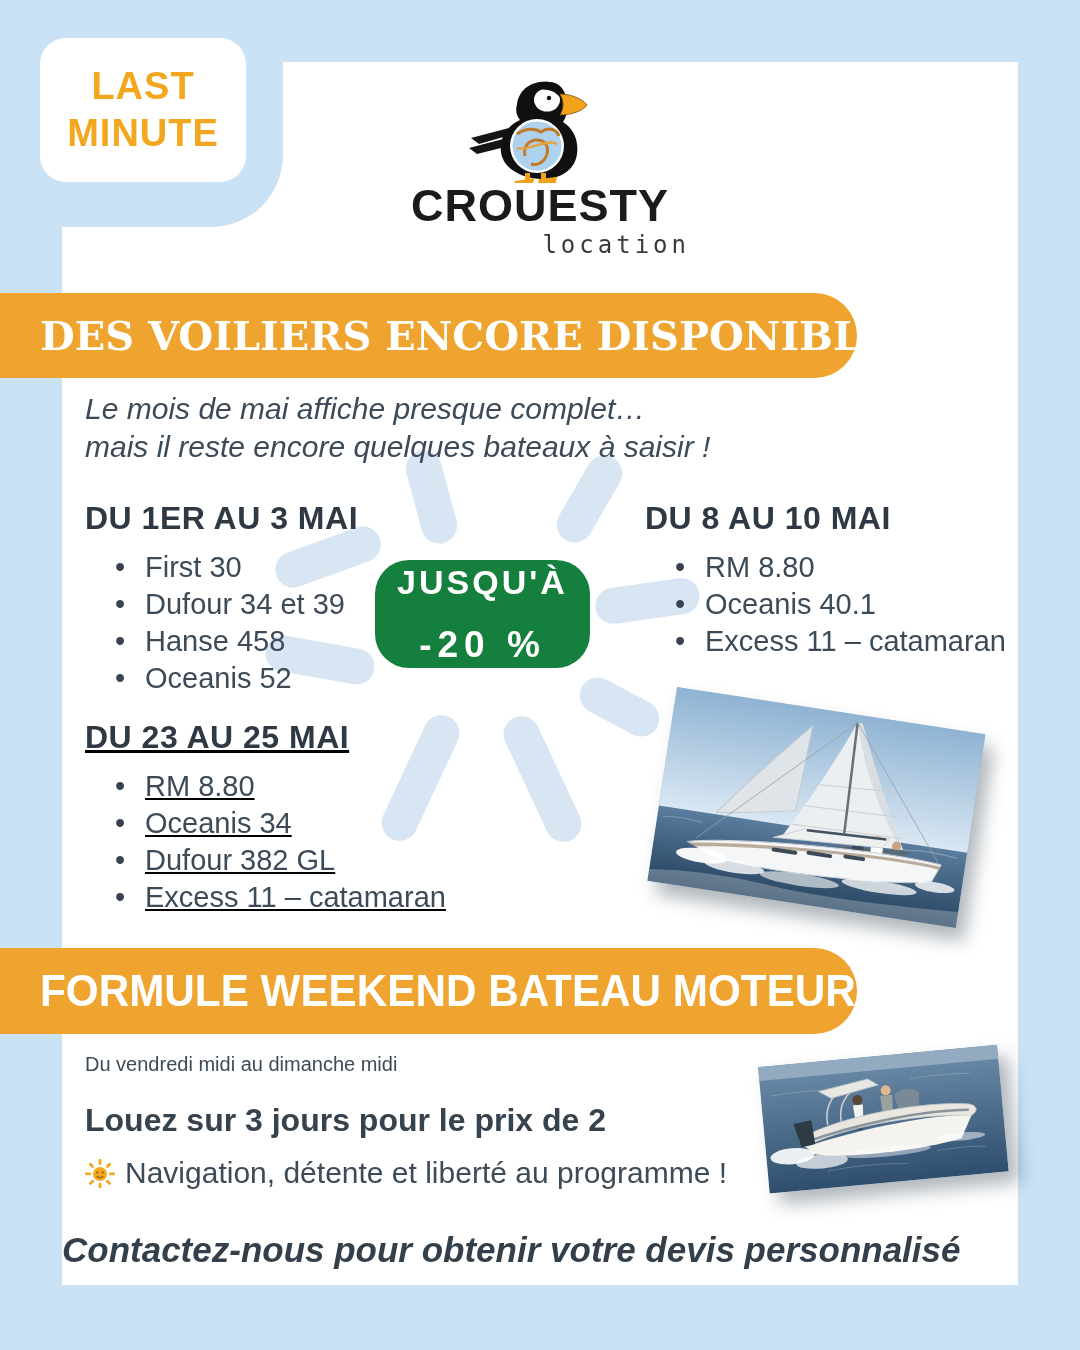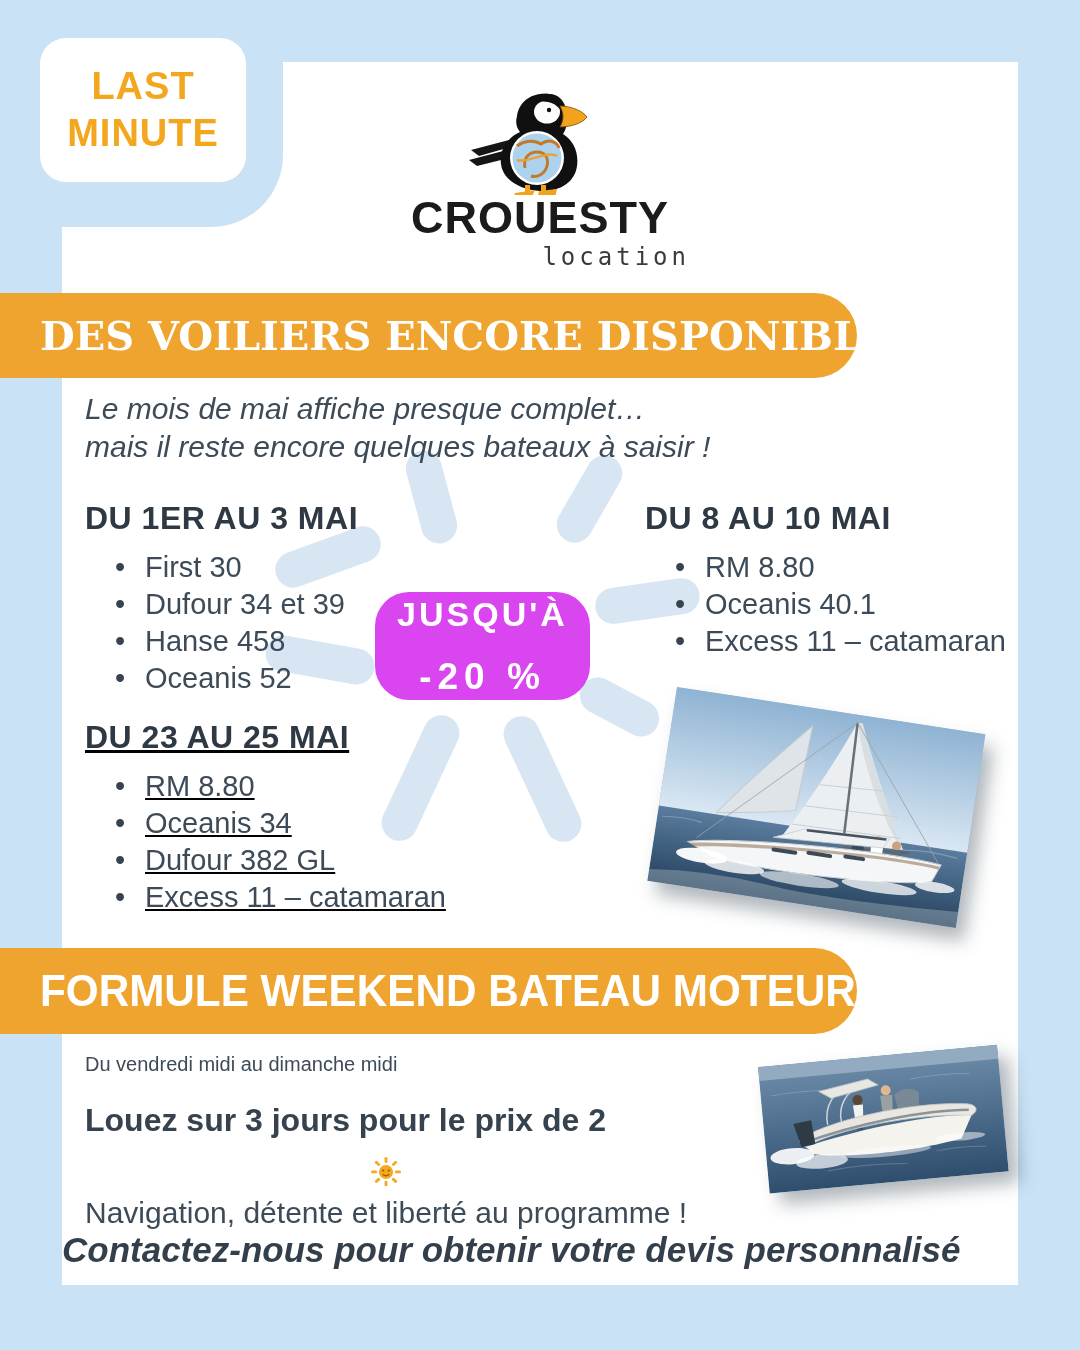--- a/index.html
+++ b/index.html
@@ -5,51 +5,51 @@
   html,body{margin:0;padding:0;background:#C9E2F5;}
   *{box-sizing:border-box;}
   .page{position:relative;width:1080px;height:1294px;background:#C9E2F5;overflow:hidden;
         font-family:"Liberation Sans",sans-serif;}
   .card{position:absolute;left:62px;top:62px;width:956px;height:1223px;background:#ffffff;}
   .blob{position:absolute;left:0;top:0;width:283px;height:227px;background:#C9E2F5;
         border-bottom-right-radius:72px;border-bottom-left-radius:40px;}
   .lm-badge{position:absolute;left:40px;top:38px;width:206px;height:144px;background:#ffffff;
         border-radius:26px;display:flex;flex-direction:column;align-items:center;justify-content:center;
         color:#F3A71E;font-weight:800;font-size:38px;line-height:47px;letter-spacing:1px;text-align:center;}
-  .logo{position:absolute;left:390px;top:90px;width:300px;text-align:center;}
+  .logo{position:absolute;left:390px;top:78px;width:300px;text-align:center;}
   .logo svg{display:block;margin:0 auto;}
   .logo-name{font-size:45px;font-weight:800;color:#1b1b1b;letter-spacing:1px;line-height:46px;}
   .logo-sub{font-family:"DejaVu Sans Mono",monospace;font-size:24px;color:#3a3a3a;letter-spacing:4px;line-height:32px;text-align:right;}
   .banner{position:absolute;left:0;width:857px;background:#EFA42F;border-radius:0 43px 43px 0;
         display:flex;align-items:center;padding-left:40px;color:#ffffff;white-space:nowrap;overflow:hidden;}
   .banner--1{top:293px;height:85px;font-family:"DejaVu Serif",serif;font-weight:700;font-size:40px;}
   .banner--2{top:948px;height:86px;font-weight:800;font-size:44px;}
   .banner--2 .bt{display:inline-block;transform:scaleX(.96);transform-origin:left center;}
   .intro{position:absolute;left:85px;top:390px;font-size:30px;color:#3D4A57;line-height:38px;font-style:italic;}
   .petal{position:absolute;height:36px;border-radius:18px;background:#D8E6F4;}
-  .disc-badge{position:absolute;left:375px;top:592px;width:215px;height:108px;background:#d946ef;
+  .disc-badge{position:absolute;left:375px;top:560px;width:215px;height:108px;background:#15803d;
         border-radius:34px;display:flex;flex-direction:column;align-items:center;justify-content:center;
         color:#ffffff;font-weight:800;text-align:center;gap:20px;}
   .disc-l1{font-size:34px;letter-spacing:3px;line-height:42px;}
   .disc-l2{font-size:37px;letter-spacing:6px;line-height:44px;}
   .col{position:absolute;}
   .col--1{left:85px;top:497px;}
   .col--2{left:645px;top:497px;}
   .col--3{left:85px;top:716px;text-decoration:underline;}
   .col-h{font-size:32px;font-weight:800;color:#2E3944;letter-spacing:.5px;line-height:42px;margin:0 0 6px 0;}
   .blist{list-style:none;margin:10px;padding:0;font-size:29px;color:#3D4A57;}
   .blist li{position:relative;padding-left:50px;line-height:37px;}
   .blist li::before{content:"•";position:absolute;left:20px;color:#39434F;}
   .photo{position:absolute;transform-origin:top left;box-shadow:10px 12px 18px rgba(30,45,60,.35);background:#9db8cf;}
   .photo svg{display:block;width:100%;height:100%;}
   .photo--sail{left:677px;top:687px;width:312px;height:196px;transform:rotate(8.7deg);}
   .photo--motor{left:758px;top:1067px;width:240px;height:127px;transform:rotate(-5.3deg);}
   .wk1{position:absolute;left:85px;top:1053px;font-size:20px;color:#3D4A57;}
   .wk2{position:absolute;left:85px;top:1102px;font-size:32px;font-weight:800;color:#36424E;}
-  .wk3{position:absolute;left:85px;top:1156px;font-size:30px;color:#3D4A57;display:flex;align-items:center;gap:10px;flex-direction:column;}
+  .wk3{position:absolute;left:85px;top:1156px;font-size:30px;color:#3D4A57;display:flex;align-items:center;gap:10px;}
   .footer{position:absolute;left:62px;top:1230px;width:956px;
         font-size:35px;font-weight:800;font-style:italic;color:#333F4B;letter-spacing:0;}
 </style>
 </head>
 <body>
 
 <div class="page">
 
   <div class="card"></div>
   <div class="blob"></div>

